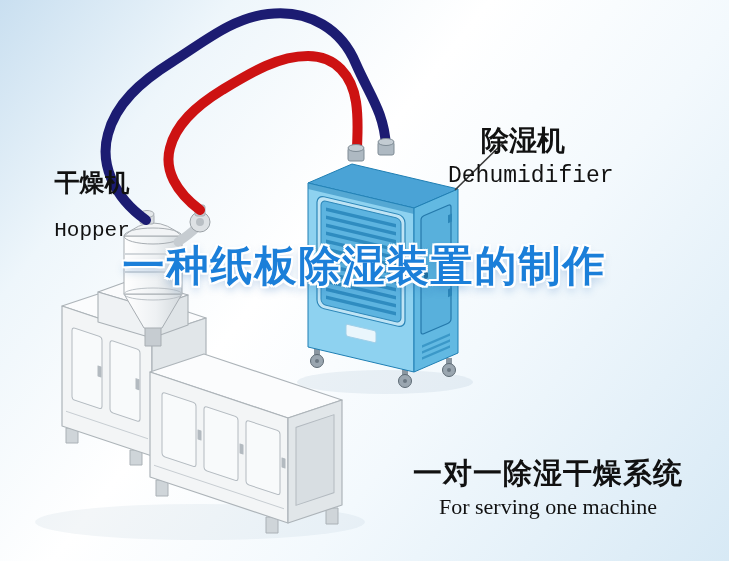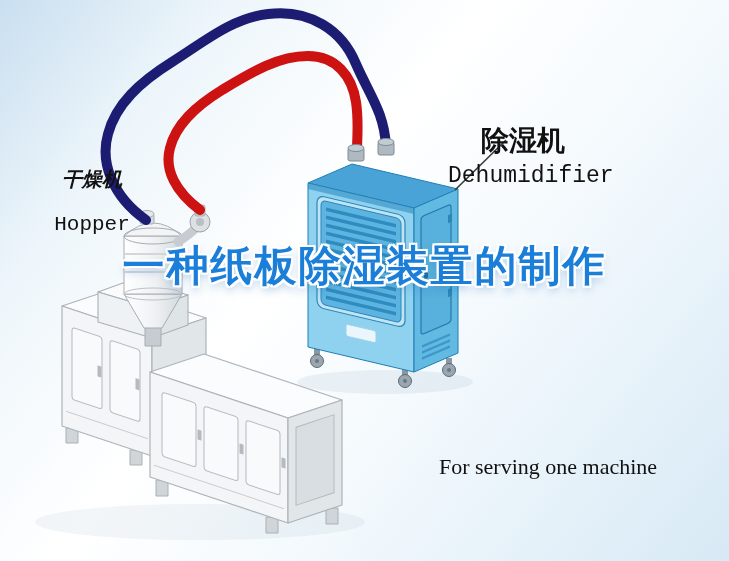--- a/index.html
+++ b/index.html
@@ -21,21 +21,21 @@
   .pipe{fill:none;stroke-linecap:round;stroke-linejoin:round;stroke-width:10px;}
   .pipe-navy{stroke:var(--pipe-navy,#1c1c72);}
   .pipe-red{stroke:var(--pipe-red,#cd1212);}
   .dehu-front-face{fill:var(--dehumidifier-blue,#8ed2f0);}
 
   
   .equip-label{position:absolute;text-align:center;color:#111;}
   .equip-label .zh{font-weight:bold;}
   .equip-label .en{font-family:Liberation Mono, monospace;}
   .hopper-label{left:44px;top:166px;width:96px;}
-  .hopper-label .zh{font-size:20px;font-style:italic;}
+  .hopper-label .zh{font-size:25px;}
   .hopper-label .en{font-size:21px;margin-top:20px;}
   .dehu-label{left:448px;top:74px;width:150px;margin-top:48px;}
   .dehu-label .zh{font-size:28px;}
   .dehu-label .en{font-size:23px;margin-top:3px;}
 
   
   .title{
     position:absolute;left:0;right:0;top:244px;
     text-align:center;
     font-weight:bold;
@@ -212,16 +212,17 @@
   <div class="equip-label dehu-label">
     <div class="zh">除湿机</div>
     <div class="en">Dehumidifier</div>
   </div>
 
   <div class="title">
     <div>一种纸板除湿装置的制作</div>
   </div>
 
   <div class="caption">
+    <div class="zh">一对一除湿干燥系统</div>
     <div class="en">For serving one machine</div>
   </div>
 
 </div>
 
 </body></html>

